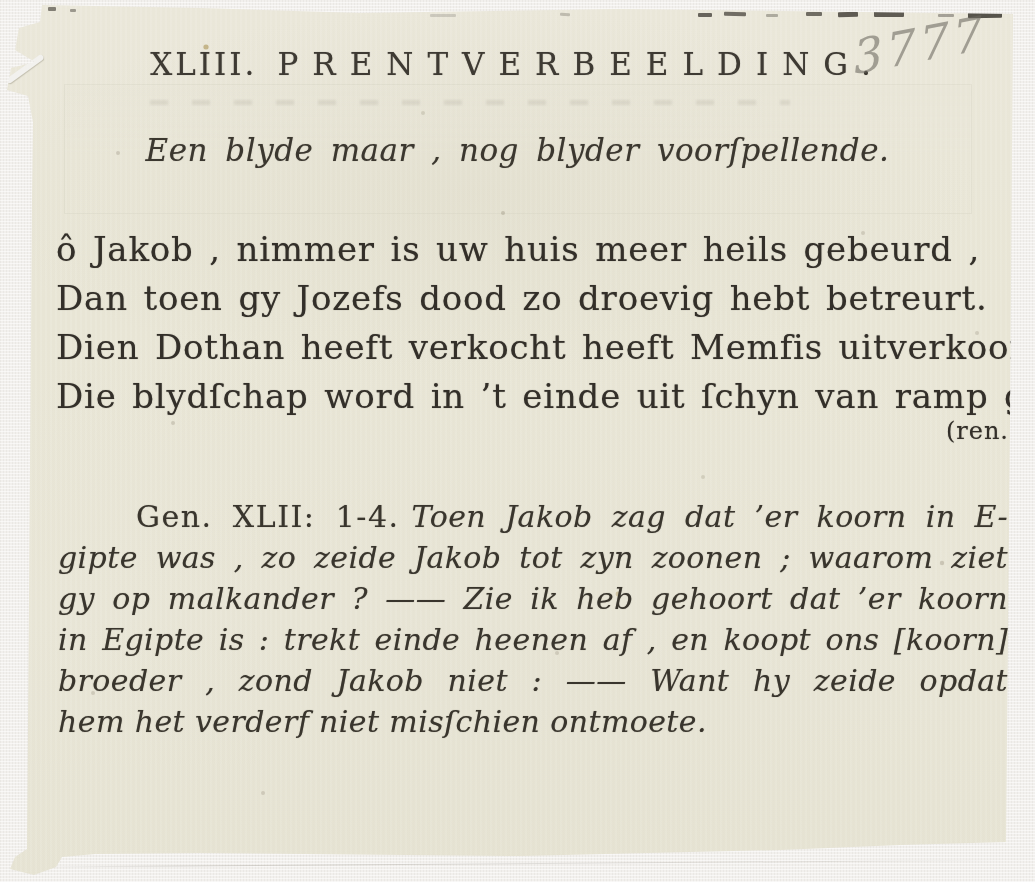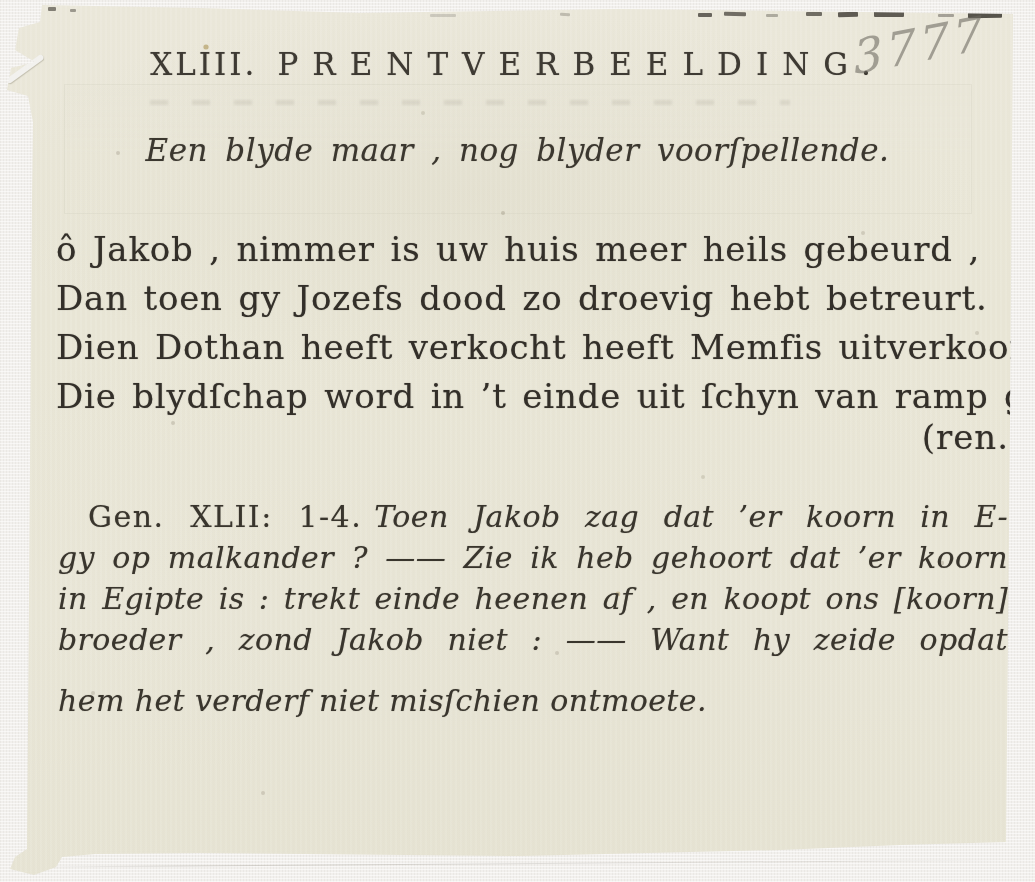--- a/index.html
+++ b/index.html
@@ -105,33 +105,33 @@
     text-shadow:0 0 1px rgba(60,55,45,.4);
   }
   .poem{
     position:absolute;left:56px;top:225px;
     font-size:34px;line-height:49px;color:#332f29;
     letter-spacing:.8px;word-spacing:4px;white-space:nowrap;
     text-shadow:0 0 1px rgba(50,47,41,.5);
   }
   .poem-turnover{
     position:absolute;right:26px;top:417px;
-    font-size:34px;color:#332f29;letter-spacing:1px;
+    font-size:24px;color:#332f29;letter-spacing:1px;
     text-shadow:0 0 1px rgba(50,47,41,.5);
   }
   .scripture{
     position:absolute;left:58px;top:496px;width:950px;
     font-size:30px;line-height:41px;font-style:italic;color:#39352d;
     letter-spacing:.4px;
     text-shadow:0 0 1px rgba(57,53,45,.45);
   }
   .s-line{text-align:justify;text-align-last:justify;}
   .s-line.first{padding-left:30px;}
-  .s-line.last{text-align-last:left;margin-top:20px;}
-  .scripture-ref{font-style:normal;letter-spacing:1.5px;padding-right:12px;}
+  .s-line.last{text-align-last:left;}
+  .scripture-ref{font-style:normal;letter-spacing:1.5px;padding-right:12px;margin-left:48px;}
 </style>
 </head>
 <body>
 
 <div class="backing"></div>
 <div class="backing-crease"></div>
 
 <div class="clipping">
   <div class="tear-crack"></div>
   <div class="plate-mark"></div>
@@ -164,18 +164,19 @@
     <div>Dan toen gy Jozefs dood zo droevig hebt betreurt.</div>
     <div>Dien Dothan heeft verkocht heeft Memfis uitverkooren.</div>
     <div>Die blydſchap word in ’t einde uit ſchyn van ramp geboo-</div>
   </div>
   <div class="poem-turnover">(ren.</div>
 
   <div class="scripture">
     <div class="s-line first">
       <span class="scripture-ref">Gen. XLII: 1-4.</span><span>Toen Jakob zag dat ’er koorn in E-</span>
     </div>
+    <div class="s-line">gipte was , zo zeide Jakob tot zyn zoonen ; waarom ziet</div>
     <div class="s-line">gy op malkander ? —— Zie ik heb gehoort dat ’er koorn</div>
     <div class="s-line">in Egipte is : trekt einde heenen af , en koopt ons [koorn]</div>
     <div class="s-line">broeder , zond Jakob niet : —— Want hy zeide opdat</div>
     <div class="s-line last">hem het verderf niet misſchien ontmoete.</div>
   </div>
 </div>
 
 </body></html>

